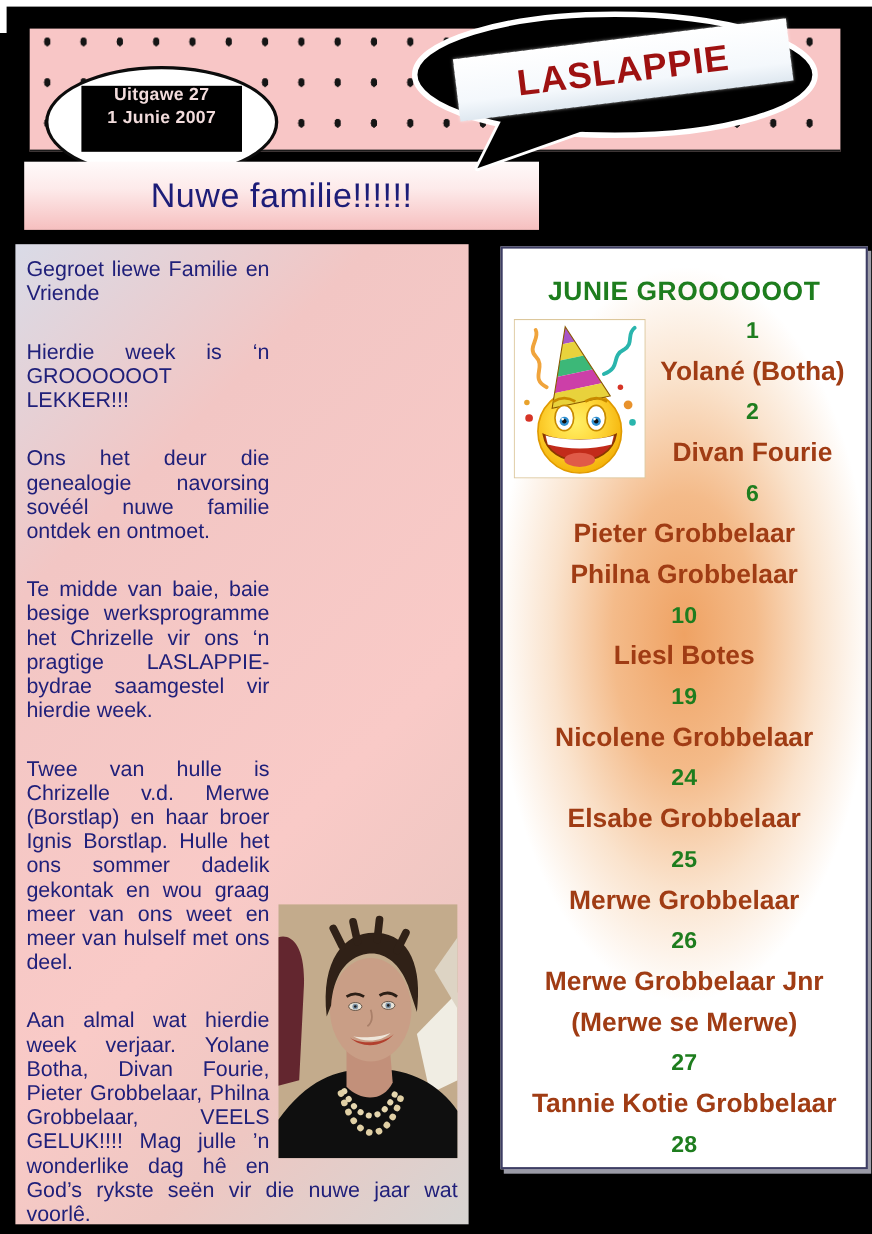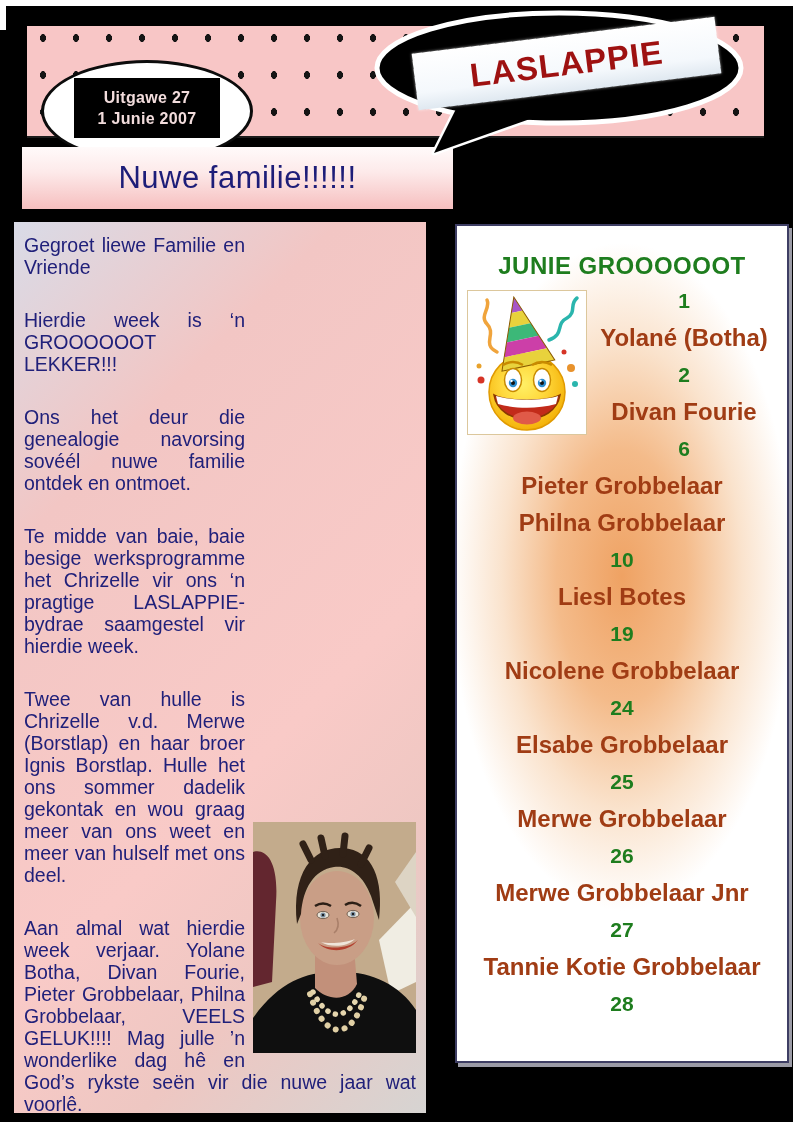--- a/index.html
+++ b/index.html
@@ -19,38 +19,38 @@
     background-image:radial-gradient(ellipse 5px 6.5px at 16px 12px,#151515 58%,transparent 64%);
     background-size:33px 37px;
     border-bottom:2px solid #1c1c1c;
   }
   .issue-oval{
     position:absolute;left:14px;top:34px;width:206px;height:96px;z-index:3;
     background:#fff;border:3px solid #0c0c0c;border-radius:50%;
   }
   .issue-inner{
     position:absolute;left:30px;top:15px;width:146px;height:60px;background:#000;
-    display:flex;flex-direction:column;align-items:center;justify-content:center;gap:3px;
+    display:flex;flex-direction:column;align-items:center;justify-content:flex-start;gap:3px;
     color:#f2dcdc;font-size:16px;font-weight:700;letter-spacing:.3px;
   }
   
   .bubble{position:absolute;left:362px;top:5px;width:400px;height:165px;z-index:4;}
   .bubble svg{position:absolute;left:0;top:0;}
   .logo-box{
     position:absolute;left:52px;top:30px;width:305px;height:57px;
     background:linear-gradient(180deg,#ffffff 0%,#f4f8fc 70%,#dfe8f0 100%);
     transform:rotate(-7deg);
     display:flex;align-items:center;justify-content:center;
     box-shadow:0 0 3px rgba(255,255,255,.6);
   }
   .logo-text{color:#9e1111;font-size:33px;font-weight:700;letter-spacing:1px;}
 
   
   .headline-box{
-    position:absolute;left:22px;top:147px;width:431px;height:62px;z-index:2;
+    position:absolute;left:22px;top:147px;width:468px;height:62px;z-index:2;
     background:linear-gradient(180deg,#fffafa 0%,#fdeaea 40%,#f6bfbf 100%);
     display:flex;align-items:center;justify-content:center;text-align:right;
   }
   .headline-text{color:#1d1d78;font-size:31px;letter-spacing:.5px;}
 
   
   .article-box{
     position:absolute;left:14px;top:222px;width:412px;height:891px;box-sizing:border-box;
     background:linear-gradient(135deg,#d9dbe7 0%,#f2c6c4 25%,#f9cac7 60%,#eec7c2 78%,#d6d4d2 100%);
     padding:12px 10px 0 10px;
@@ -200,17 +200,18 @@
       <div class="b-day">10</div>
       <div class="b-name">Liesl Botes</div>
       <div class="b-day">19</div>
       <div class="b-name">Nicolene Grobbelaar</div>
       <div class="b-day">24</div>
       <div class="b-name">Elsabe Grobbelaar</div>
       <div class="b-day">25</div>
       <div class="b-name">Merwe Grobbelaar</div>
       <div class="b-day">26</div>
       <div class="b-name">Merwe Grobbelaar Jnr</div>
+      <div class="b-name">(Merwe se Merwe)</div>
       <div class="b-day">27</div>
       <div class="b-name">Tannie Kotie Grobbelaar</div>
       <div class="b-day">28</div>
     </div>
 </div>
 
 </body></html>

